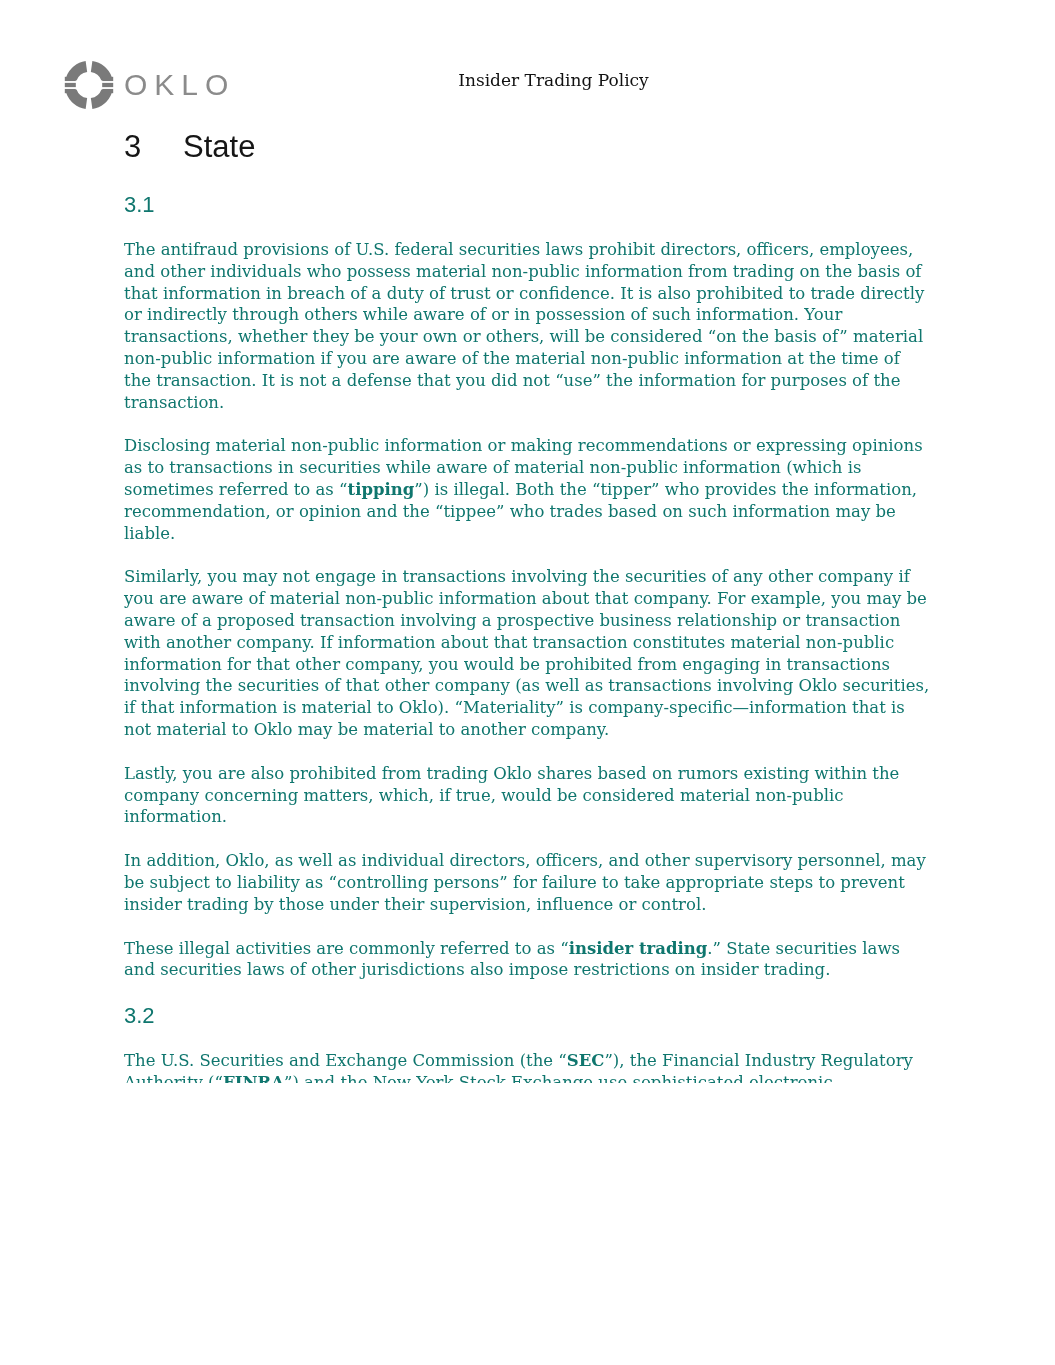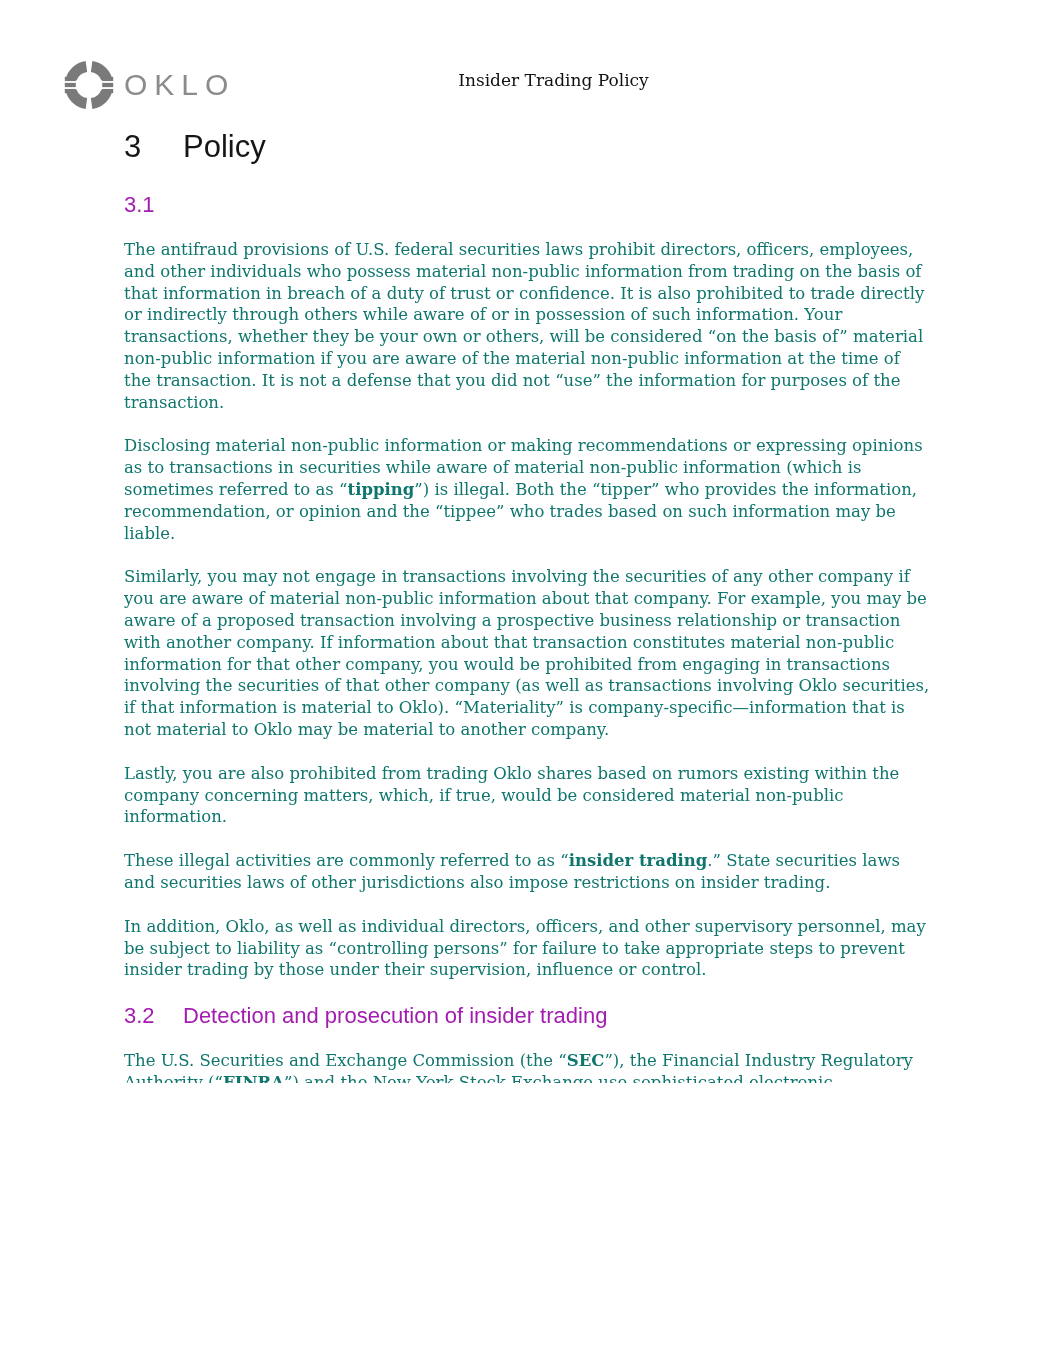--- a/index.html
+++ b/index.html
@@ -59,21 +59,21 @@
     color: #161616;
     margin: 0 0 28px 0;
   }
   .h1 .h-num { width: 59px; flex: 0 0 59px; }
   .h2 {
     display: flex;
     font-family: "Liberation Sans", sans-serif;
     font-weight: 400;
     font-size: 22px;
     line-height: 25px;
-    color: #a21caf;
+    color: #0f766e;
     margin: 0 0 22px 0;
   }
   .h2 .h-num { width: 59px; flex: 0 0 59px; }
   .content p {
     font-size: 16.5px;
     line-height: 21.8px;
     margin: 0 0 22px 0;
     color: #0f766e;
   }
   .content p .bold { font-weight: bold; text-align: right; }
@@ -120,39 +120,38 @@
       </g>
     </svg>
     <span class="wordmark">OKLO</span>
   </div>
   <div class="header-title">Insider Trading Policy</div>
 
   <div class="content">
 
     <div class="h1">
       <span class="h-num">3</span>
-      <span class="h-title">Policy</span>
+      <span class="h-title">State</span>
     </div>
 
     <section>
       <div class="h2">
         <span class="h-num">3.1</span>
       </div>
       <p><span>The antifraud provisions of U.S. federal securities laws prohibit directors, officers, employees, and other individuals who possess material non-public information from trading on the basis of that information in breach of a duty of trust or confidence. It is also prohibited to trade directly or indirectly through others while aware of or in possession of such information. Your transactions, whether they be your own or others, will be considered “on the basis of” material non-public information if you are aware of the material non-public information at the time of the transaction. It is not a defense that you did not “use” the information for purposes of the transaction.</span></p>
       <p><span>Disclosing material non-public information or making recommendations or expressing opinions as to transactions in securities while aware of material non-public information (which is sometimes referred to as “</span><span class="bold">tipping</span><span>”) is illegal. Both the “tipper” who provides the information, recommendation, or opinion and the “tippee” who trades based on such information may be liable.</span></p>
       <p><span>Similarly, you may not engage in transactions involving the securities of any other company if you are aware of material non-public information about that company. For example, you may be aware of a proposed transaction involving a prospective business relationship or transaction with another company. If information about that transaction constitutes material non-public information for that other company, you would be prohibited from engaging in transactions involving the securities of that other company (as well as transactions involving Oklo securities, if that information is material to Oklo). “Materiality” is company-specific—information that is not material to Oklo may be material to another company.</span></p>
       <p><span>Lastly, you are also prohibited from trading Oklo shares based on rumors existing within the company concerning matters, which, if true, would be considered material non-public information.</span></p>
+      <p><span>In addition, Oklo, as well as individual directors, officers, and other supervisory personnel, may be subject to liability as “controlling persons” for failure to take appropriate steps to prevent insider trading by those under their supervision, influence or control.</span></p>
       <p><span>These illegal activities are commonly referred to as “</span><span class="bold">insider trading</span><span>.” State securities laws and securities laws of other jurisdictions also impose restrictions on insider trading.</span></p>
-      <p><span>In addition, Oklo, as well as individual directors, officers, and other supervisory personnel, may be subject to liability as “controlling persons” for failure to take appropriate steps to prevent insider trading by those under their supervision, influence or control.</span></p>
     </section>
 
     <section>
       <div class="h2">
         <span class="h-num">3.2</span>
-        <span class="h-title">Detection and prosecution of insider trading</span>
       </div>
       <p><span>The U.S. Securities and Exchange Commission (the “</span><span class="bold">SEC</span><span>”), the Financial Industry Regulatory Authority (“</span><span class="bold">FINRA</span><span>”) and the New York Stock Exchange use sophisticated electronic surveillance techniques to investigate and detect insider trading, and the SEC and the U.S. Department of Justice pursue insider trading violations vigorously. Regulators have successfully prosecuted cases involving trading through foreign accounts, trading by family members and friends and trading involving only a small number of shares.</span></p>
     </section>
 
   </div>
 
   <div class="footer-left">
     <div>Oklo Inc.</div>
     <div>Insider Trading Policy</div>
     <div>(as of April 17, 2025)</div>

